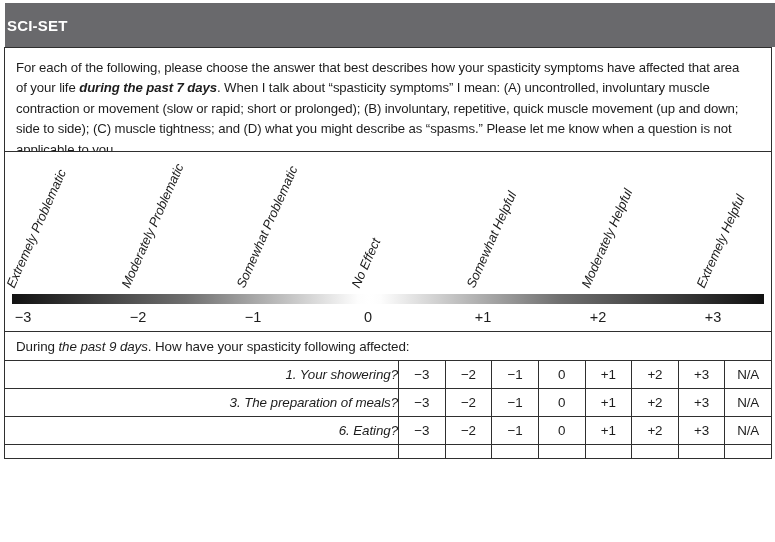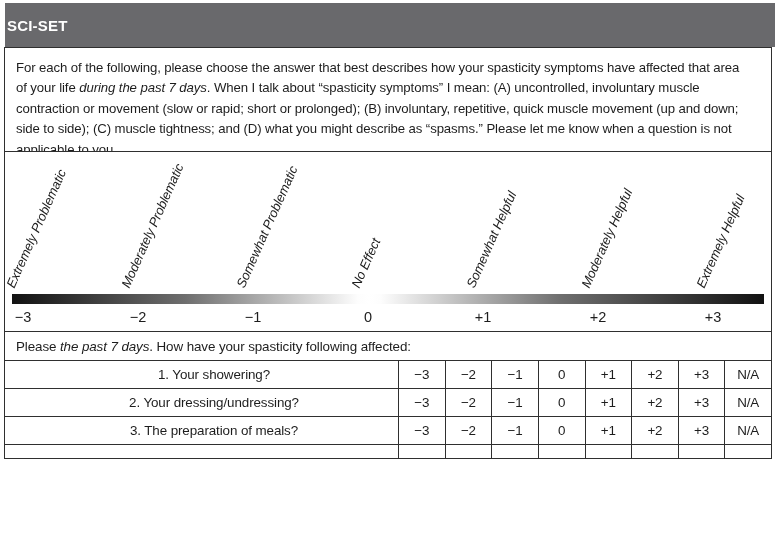--- a/index.html
+++ b/index.html
@@ -15,41 +15,41 @@
     position:absolute; left:5px; top:3px; width:770px; height:44px;
     background:#69696c; display:flex; align-items:center; padding-left:2px;
   }
   .header-title { color:#ffffff; font-weight:bold; font-size:15px; letter-spacing:.2px; }
   .doc { position:absolute; left:4px; top:47px; width:768px; }
   .section { border:1px solid #2f2f2f; background:#fff; }
   .instructions {
     height:105px; padding:10px 22px 0 11px;
     font-size:13.2px; line-height:20.4px; letter-spacing:-0.1px;
   }
-  .instructions em { font-style:italic; }
+  .instructions em { font-style:italic;font-weight:bold; }
   .scale { position:relative; height:181px; margin-top:-1px; }
   .scale-label {
     position:absolute; bottom:41px;
     transform-origin:0 100%; transform:rotate(-66deg);
     font-style:italic; font-size:13px; white-space:nowrap; letter-spacing:-0.1px;
   }
   .gradient-bar {
     position:absolute; left:7px; right:7px; bottom:27px; height:10px;
     background:linear-gradient(90deg,#121212 0%,#6e6e6e 23%,#fdfdfd 46%,#ffffff 47.5%,#fdfdfd 49%,#6e6e6e 73%,#121212 100%);
   }
   .scale-tick {
     position:absolute; bottom:6px; transform:translateX(-50%); font-size:14.5px;
   }
   table.ratings { margin-top:-1px; width:768px; border-collapse:collapse; table-layout:fixed; }
   .ratings td {
     border:1px solid #2f2f2f; font-size:13.4px; height:28px;
     text-align:center; vertical-align:middle; letter-spacing:-0.1px;
     overflow:hidden; white-space:nowrap;
   }
-  .ratings td.q { text-align:center; padding-left:25px; }
+  .ratings td.q { text-align:right; padding-left:25px;font-style:italic; }
   .ratings tr.hdr td { height:29px; text-align:left; padding-left:11px; }
   .ratings tr.hdr em { font-style:italic; }
   .ratings tr.stub td { height:14px; }
 </style>
 </head>
 <body>
 
 <div class="header-bar" style="background: rgb(105, 105, 108);">
   <span class="header-title">SCI-SET</span>
 </div>
@@ -87,61 +87,61 @@
         <col>
         <col>
         <col>
         <col>
         <col>
         <col>
         <col>
     </colgroup>
     <tbody>
       <tr class="hdr">
-        <td colspan="9"><span>Please </span><em>the past 7 days</em><span>. How have your spasticity following affected:</span></td>
+        <td colspan="9"><span>During </span><em>the past 9 days</em><span>. How have your spasticity following affected:</span></td>
       </tr>
 
       <tr>
         <td class="q">1. Your showering?</td>
         <td>−3</td>
         <td>−2</td>
         <td>−1</td>
         <td>0</td>
         <td>+1</td>
         <td>+2</td>
         <td>+3</td>
         <td>N/A</td>
       </tr>
 
-      <tr>
-        <td class="q">2. Your dressing/undressing?</td>
-        <td>−3</td>
-        <td>−2</td>
-        <td>−1</td>
-        <td>0</td>
-        <td>+1</td>
-        <td>+2</td>
-        <td>+3</td>
-        <td>N/A</td>
-      </tr>
 
 
 
       <tr>
         <td class="q">3. The preparation of meals?</td>
         <td>−3</td>
         <td>−2</td>
         <td>−1</td>
         <td>0</td>
         <td>+1</td>
         <td>+2</td>
         <td>+3</td>
         <td>N/A</td>
       </tr>
 
+      <tr>
+        <td class="q">6. Eating?</td>
+        <td>−3</td>
+        <td>−2</td>
+        <td>−1</td>
+        <td>0</td>
+        <td>+1</td>
+        <td>+2</td>
+        <td>+3</td>
+        <td>N/A</td>
+      </tr>
 
       <tr class="stub">
         <td class="q"></td>
         <td></td>
           <td></td>
         <td></td>
           <td></td>
         <td></td>
           <td></td>
         <td></td>

